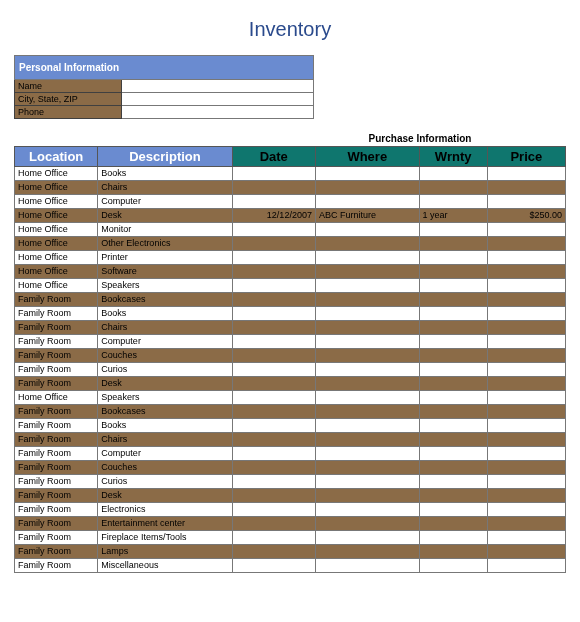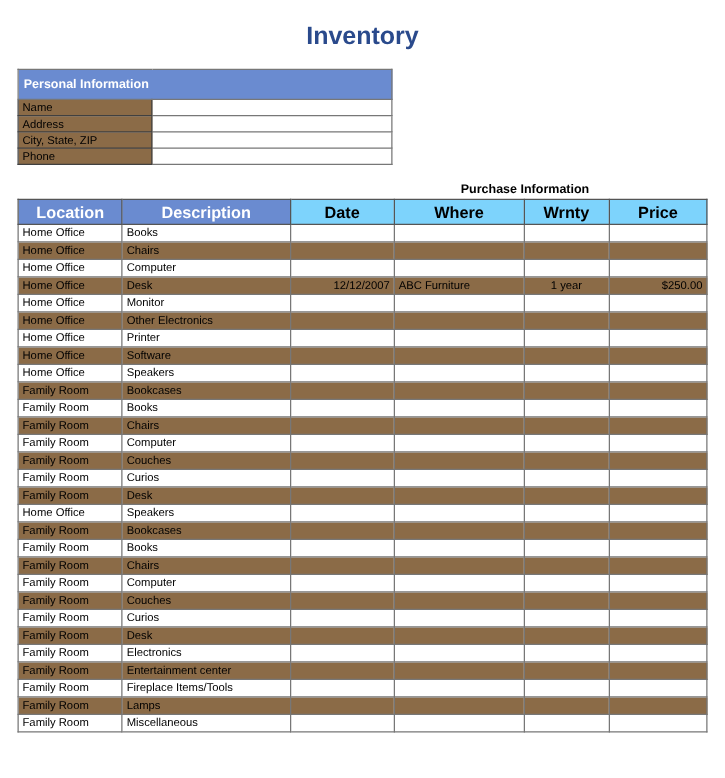--- a/index.html
+++ b/index.html
@@ -1,50 +1,46 @@
 <!DOCTYPE html>
 <html><head>
 <meta charset="utf-8">
 <style>
 body{margin:0;padding:18px 14px;font-family:Arial,Helvetica,sans-serif;font-size:9px;color:#000;width:580px;box-sizing:border-box}
-h1{color:#2a4a8c;font-size:20px;font-weight:bold;text-align:center;margin:0 0 14px 0}
+h1{color:#2a4a8c;font-size:20px;font-weight:normal;text-align:center;margin:0 0 14px 0}
 .pi-table{border-collapse:collapse;width:300px;margin-bottom:14px}
 .pi-header{background:#6a8bd0;color:#fff;font-weight:bold;padding:6px 4px;border:1px solid #777;font-size:10px}
 .pi-label{background:#8b6b47;color:#000;border:1px solid #404040;padding:1px 3px;width:100px}
 .pi-input{background:#fff;border:1px solid #777;padding:1px 3px}
 .section-title{text-align:center;font-weight:bold;font-size:10px;margin:0 0 2px 260px}
 .inv-table{border-collapse:collapse;width:552px}
 .inv-table th{background:#6a8bd0;color:#fff;font-weight:bold;border:1px solid #555;padding:2px 3px;font-size:13px;text-align:center}
-.inv-table th.sub{background:#7dd3fc;color:#000}
+.inv-table th.sub{background:#0f766e;color:#000}
 .inv-table td{border:1px solid #777;padding:1px 3px;height:11px;line-height:11px}
 .inv-table tr:nth-child(even) td{background:#8b6b47}
 .inv-table tr:nth-child(odd) td{background:#fff}
 .c-loc{width:75px}
 .c-desc{width:125px}
 .c-date{width:75px;text-align:right}
 .c-where{width:95px}
-.c-wrnty{width:60px;text-align:center}
+.c-wrnty{width:60px;text-align:left}
 .c-price{width:70px;text-align:right}
 </style>
 </head>
 <body>
 
 <h1>Inventory</h1>
 
 <table class="pi-table">
   <tbody>
       <tr>
         <td colspan="2" class="pi-header">Personal Information</td>
       </tr>
   <tr>
         <td class="pi-label">Name</td>
-        <td class="pi-input"></td>
-      </tr>
-  <tr>
-        <td class="pi-label">Address</td>
         <td class="pi-input"></td>
       </tr>
   <tr>
         <td class="pi-label">City, State, ZIP</td>
         <td class="pi-input"></td>
       </tr>
   <tr>
         <td class="pi-label">Phone</td>
         <td class="pi-input"></td>
       </tr>

